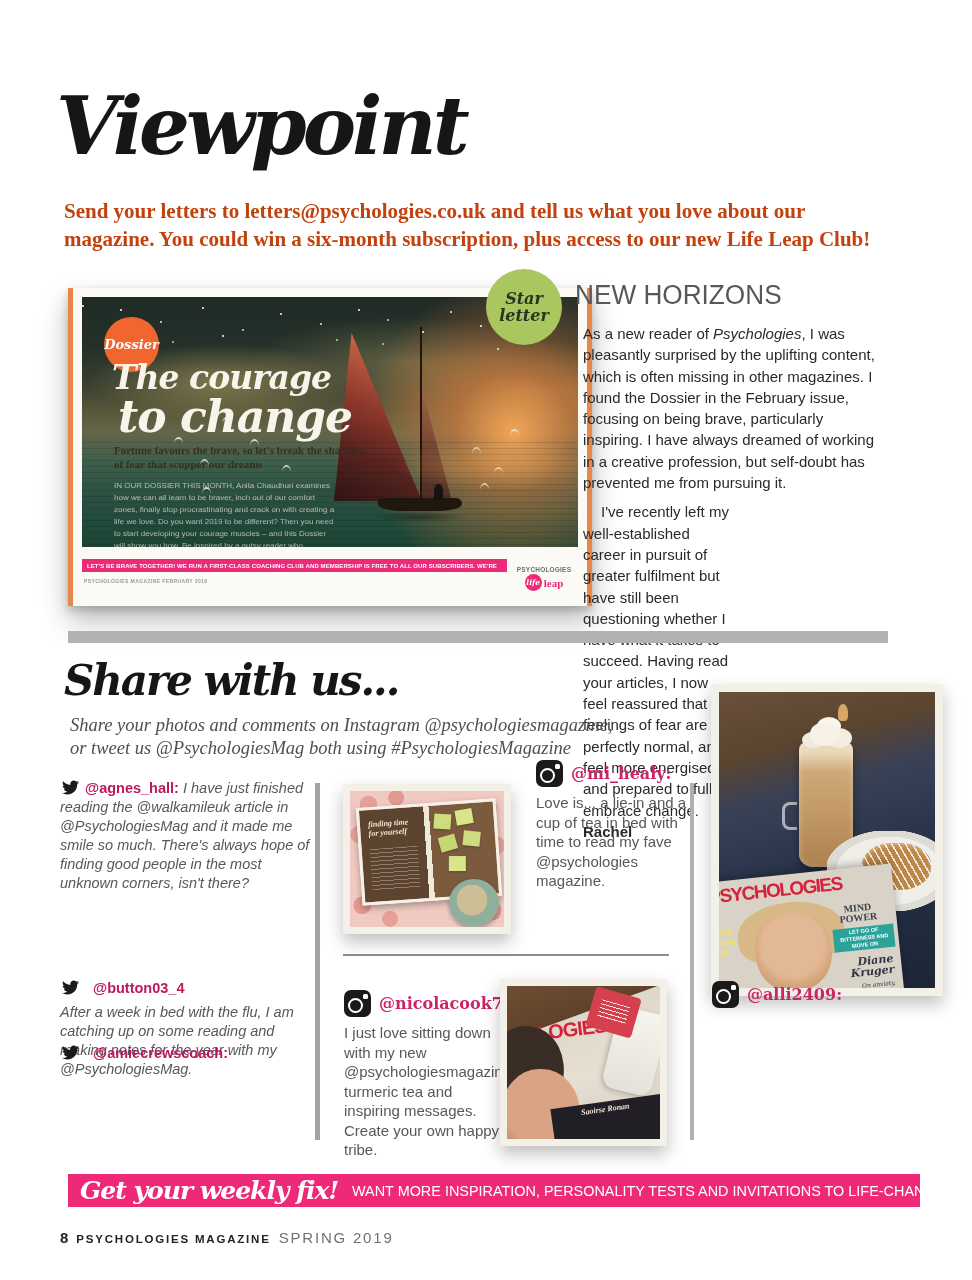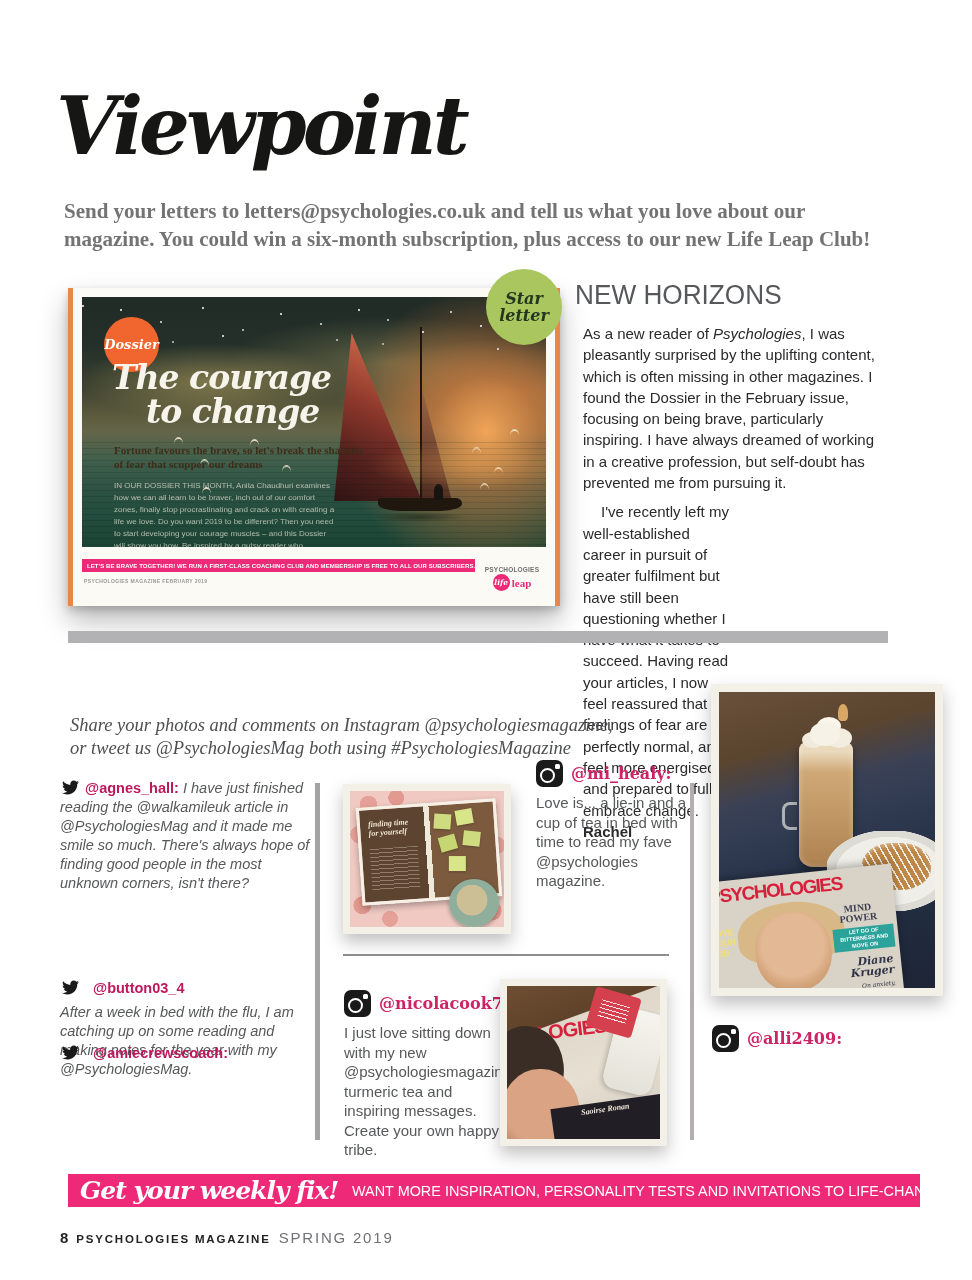--- a/index.html
+++ b/index.html
@@ -5,49 +5,49 @@
   html,body{margin:0;padding:0;background:#e9e9e9;}
   .canvas{position:relative;width:972px;height:1280px;background:#ffffff;overflow:hidden;
           font-family:"Liberation Sans",sans-serif;margin:0 auto;}
 
   
   .vp-title{position:absolute;left:56px;top:86px;font-family:"DejaVu Serif",serif;
             font-style:italic;font-weight:bold;font-size:80px;line-height:1;
             letter-spacing:-4px;color:#161614;}
   .intro{position:absolute;left:64px;top:198px;width:846px;
          font-family:"Liberation Serif",serif;font-weight:bold;font-size:21px;
-         line-height:1.33;color:#737373;}
+         line-height:1.33;color:#c2410c;}
   .intro span{display:block;}
 
   
   .spread{position:absolute;left:68px;top:288px;width:482px;height:318px;background:#fbfaf4;
           border-left:5px solid #e8874a;border-right:5px solid #e8874a;
-          box-shadow:0 14px 26px rgba(0,0,0,.28),0 4px 8px rgba(0,0,0,.18);}
+          box-shadow:0 14px 26px rgba(0,0,0,.28),0 4px 8px rgba(0,0,0,.18);padding-left:32px;}
   .art{position:absolute;left:9px;top:9px;right:9px;height:250px;overflow:hidden;
        background:
         radial-gradient(circle at 87% 54%, rgba(248,168,88,.95) 0%, rgba(226,126,60,.55) 13%, rgba(200,110,58,0) 34%),
         radial-gradient(ellipse 190px 55px at 28% 34%, rgba(166,150,92,.65), transparent 70%),
         radial-gradient(ellipse 230px 65px at 66% 26%, rgba(150,140,90,.5), transparent 70%),
         radial-gradient(ellipse 250px 75px at 92% 38%, rgba(198,142,82,.55), transparent 70%),
         linear-gradient(180deg,#202b26 0%,#243029 20%,#3b4130 36%,#5c5a3c 47%,#64654a 54%,#41604c 65%,#2d5244 77%,#224c3d 88%,#1d4434 100%);}
   .art::after{content:"";position:absolute;left:0;right:0;top:56%;bottom:0;
         background:radial-gradient(ellipse 150px 34px at 84% 26%, rgba(246,162,80,.35), transparent 70%),
         repeating-linear-gradient(180deg, rgba(6,22,14,0) 0 5px, rgba(4,18,11,.14) 5px 6px);}
   .stars{position:absolute;top:8px;left:0;width:2px;height:2px;border-radius:50%;background:#fff;
          box-shadow:38px 4px #fff,78px 16px #e8e8de,120px 2px #fff,160px 24px #d8d8cc,198px 8px #fff,
                     238px 18px #e8e8de,276px 4px #fff,305px 14px #d8d8cc,340px 26px #fff,368px 6px #e8e8de,
                     398px 20px #fff,430px 10px #d8d8cc,448px 28px #fff,300px 38px #c9c9bb,90px 36px #c9c9bb,
                     415px 43px #eee,140px 30px #fff,254px 34px #cfcfc0;}
   .doss{position:absolute;left:22px;top:20px;width:55px;height:55px;border-radius:50%;background:#f0662e;
         display:flex;align-items:center;justify-content:center;color:#fff;
         font-family:"DejaVu Serif",serif;font-style:italic;font-weight:bold;font-size:13px;}
   .hl1{position:absolute;left:30px;top:64px;font-family:"DejaVu Serif",serif;font-style:italic;
        font-weight:bold;font-size:33px;line-height:1;color:#f7f4ec;letter-spacing:-1px;}
-  .hl2{position:absolute;left:64px;top:98px;font-family:"DejaVu Serif",serif;font-style:italic;
-       font-weight:bold;font-size:33px;line-height:1;color:#f7f4ec;letter-spacing:-1px;}
+  .hl2{position:absolute;left:36px;top:98px;font-family:"DejaVu Serif",serif;font-style:italic;
+       font-weight:bold;font-size:44px;line-height:1;color:#f7f4ec;letter-spacing:-1px;}
   .sf{position:absolute;left:32px;top:147px;width:250px;font-family:"Liberation Serif",serif;
       font-weight:bold;font-size:11px;line-height:1.25;color:#3d2d19;}
   .db{position:absolute;left:32px;top:183px;width:224px;font-size:8px;line-height:1.5;
       color:rgba(250,244,228,.66);}
   .sail-main{position:absolute;left:252px;top:36px;width:88px;height:168px;
       clip-path:polygon(20% 0,100% 100%,0 100%);
       background:linear-gradient(205deg,#e08a5f 0%,#bd5b41 22%,#8c372b 48%,#59231f 72%,#2f1414 100%);}
   .sail-small{position:absolute;left:340px;top:92px;width:30px;height:112px;
       clip-path:polygon(0 0,100% 100%,0 100%);
       background:linear-gradient(200deg,#a66a48,#4a2a20);}
@@ -269,20 +269,21 @@
     <span>letter</span>
   </div>
 
   <div class="nh-head">NEW HORIZONS</div>
   <div class="letter">
     <p><span>As a new reader of </span><i>Psychologies</i><span>, I was pleasantly surprised by the uplifting content, which is often missing in other magazines. I found the Dossier in the February issue, focusing on being brave, particularly inspiring. I have always dreamed of working in a creative profession, but self-doubt has prevented me from pursuing it.</span></p>
     <p class="p2"><span>I've recently left my well-established career in pursuit of greater fulfilment but have still been questioning whether I have what it takes to succeed. Having read your articles, I now feel reassured that my feelings of fear are perfectly normal, and I feel more energised and prepared to fully embrace change. </span><b>Rachel</b></p>
   </div>
 
   <div class="bar"></div>
+  <div class="share-head">Share with us...</div>
   <div class="share-sub">
     <span>Share your photos and comments on Instagram @psychologiesmagazine,</span>
     <span>or tweet us @PsychologiesMag both using #PsychologiesMagazine</span>
   </div>
 
   <div class="post" style="left:60px;top:779px;width:252px;">
     <p class="run"><span class="tw-ic"><svg viewBox="0 0 512 512">
             <path fill="#1a1a1a" d="M459.37 151.716c.325 4.548.325 9.097.325 13.645 0 138.72-105.583 298.558-298.558 298.558-59.452 0-114.68-17.219-161.137-47.106 8.447.974 16.568 1.299 25.34 1.299 49.055 0 94.213-16.568 130.274-44.832-46.132-.975-84.792-31.188-98.112-72.772 6.498.974 12.995 1.624 19.818 1.624 9.421 0 18.843-1.3 27.614-3.573-48.081-9.747-84.143-51.98-84.143-102.985v-1.299c13.969 7.797 30.214 12.67 47.431 13.319-28.264-18.843-46.781-51.005-46.781-87.391 0-19.492 5.197-37.36 14.294-52.954 51.655 63.675 129.3 105.258 216.365 109.807-1.624-7.797-2.599-15.918-2.599-24.04 0-57.828 46.782-104.934 104.934-104.934 30.213 0 57.502 12.67 76.67 33.137 23.715-4.548 46.456-13.32 66.599-25.34-7.798 24.366-24.366 44.833-46.132 57.827 21.117-2.273 41.584-8.122 60.426-16.243-14.292 20.791-32.161 39.308-52.628 54.253z"></path>
           </svg></span><span class="tw-h">@agnes_hall:</span> <span class="tw-b">I have just finished reading the @walkamileuk article in @PsychologiesMag and it made me smile so much. There's always hope of finding good people in the most unknown corners, isn't there?</span></p>
   </div>
@@ -374,21 +375,21 @@
         <div class="p3-teal">LET GO OF BITTERNESS AND MOVE ON</div>
         <div class="p3-diane">
           <span>Diane</span><br>
           <span>Kruger</span><br>
           <span class="p3-sub">On anxiety,</span>
         </div>
       </div>
     </div>
   </div>
 
-  <div class="post" style="left:712px;top:1025px;width:172px;">
+  <div class="post" style="left:712px;top:981px;width:172px;">
     <div class="head-row">
         <span class="ig-ic"></span>
         <span class="ig-h">@alli2409:</span>
       </div>
   </div>
 
   <div class="fix">
     <span class="fix-lead">Get your weekly fix!</span>
     <span class="fix-text">WANT MORE INSPIRATION, PERSONALITY TESTS AND INVITATIONS TO LIFE-CHANGING</span>
   </div>

